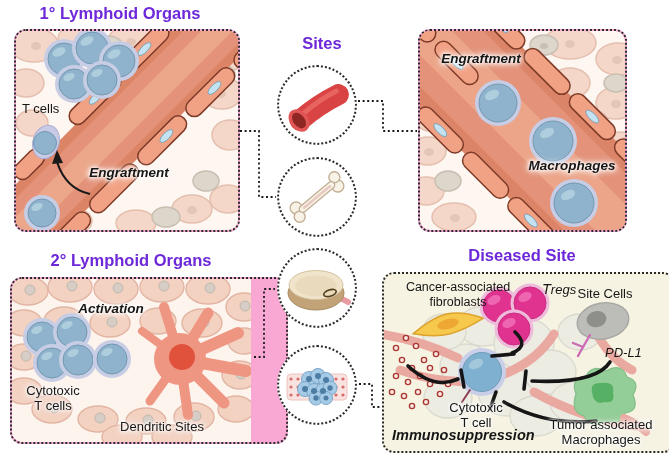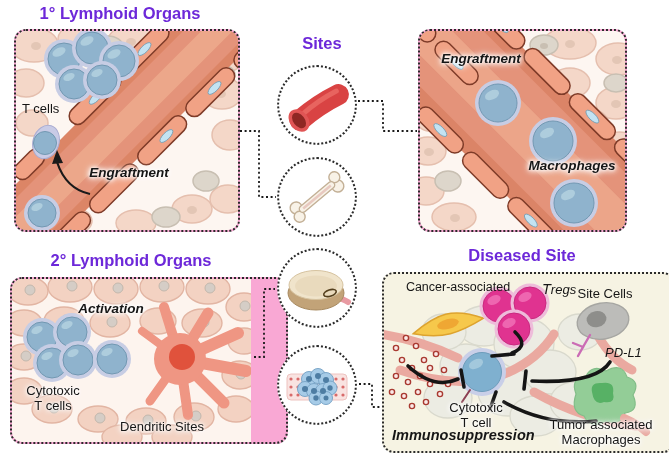--- a/index.html
+++ b/index.html
@@ -506,20 +506,21 @@
         <path d="M131,58 Q146,72 128,79"></path>
           <path d="M108,82 L130,80"></path>
         <path d="M226,88 Q212,110 148,107"></path>
           <path d="M142,97 L140,115"></path>
         <path d="M212,147 Q162,152 120,128"></path>
           <path d="M112,118 L106,135"></path>
       </g>
     </svg>
     <div class="lbl c small-lbl" style="left:74px;top:6px;text-align:center;">
       <div>Cancer-associated</div>
+      <div>fibroblasts</div>
     </div>
     <span class="lbl tregs-lbl" style="left:158px;top:8px;"><span>T</span><span class="sub">regs</span></span>
     <span class="lbl c" style="left:221px;top:12px;">Site Cells</span>
     <span class="lbl pdl1-lbl" style="left:221px;top:71px;">PD-L1</span>
     <div class="lbl c glow" style="left:92px;top:126px;text-align:center;">
       <div>Cytotoxic</div>
       <div>T cell</div>
     </div>
     <div class="lbl c glow" style="left:217px;top:143px;text-align:center;">
       <div>Tumor associated</div>

